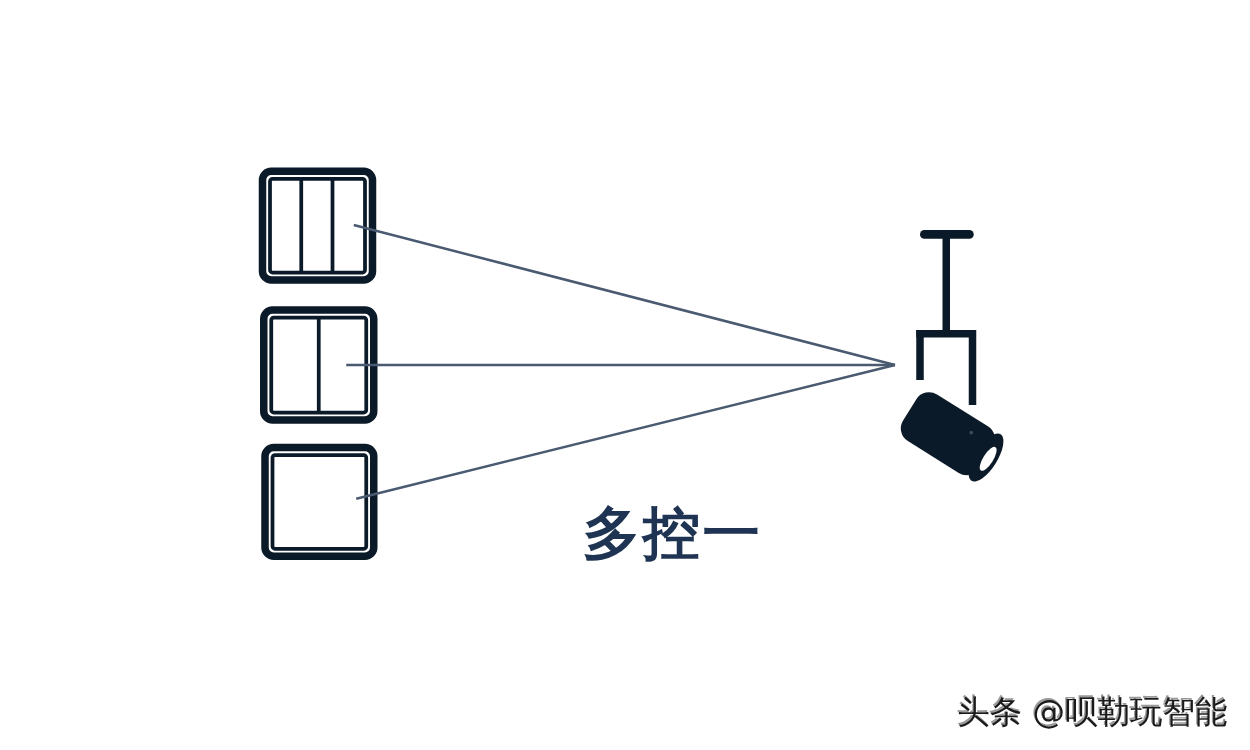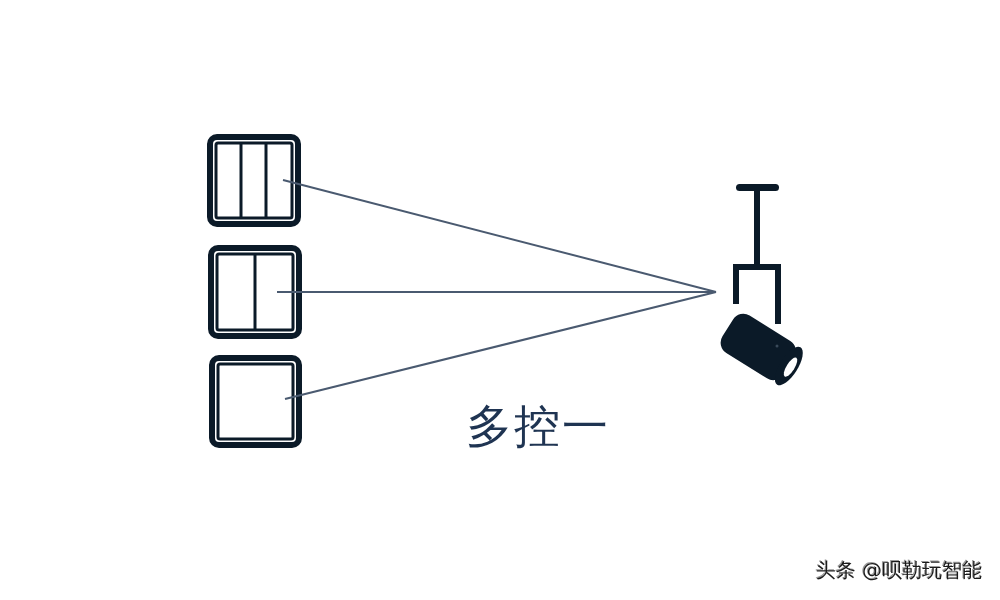--- a/index.html
+++ b/index.html
@@ -1,25 +1,25 @@
 <!DOCTYPE html>
 <html><head>
 <meta charset="utf-8">
 <style>
   html, body { margin: 0; padding: 0; }
   body { width: 1000px; height: 600px; background: #ffffff; position: relative; overflow: hidden; }
   .canvas { position: absolute; left: 0; top: 0; width: 1000px; height: 600px; }
   .caption {
     position: absolute; left: 466px; top: 398px;
-    font-family: "DejaVu Sans", sans-serif; font-weight: normal;
+    font-family: "DejaVu Sans", sans-serif; font-weight: bold;
     font-size: 46px; line-height: 56px; color: #1f3452; letter-spacing: 2px;
   }
   .watermark {
     position: absolute; right: 18px; top: 553px;
-    font-family: "DejaVu Sans", sans-serif; font-size: 20px; line-height: 34px;
+    font-family: "DejaVu Sans", sans-serif; font-size: 26px; line-height: 34px;
     color: #1a1a1a;
     text-shadow: 1px 1px 0 #ffffff, -1px -1px 0 #9a9a9a;
   }
 </style>
 </head>
 <body>
 
 <svg class="canvas" viewBox="0 0 1000 600" width="1000" height="600" xmlns="http://www.w3.org/2000/svg">
 
   <g>

